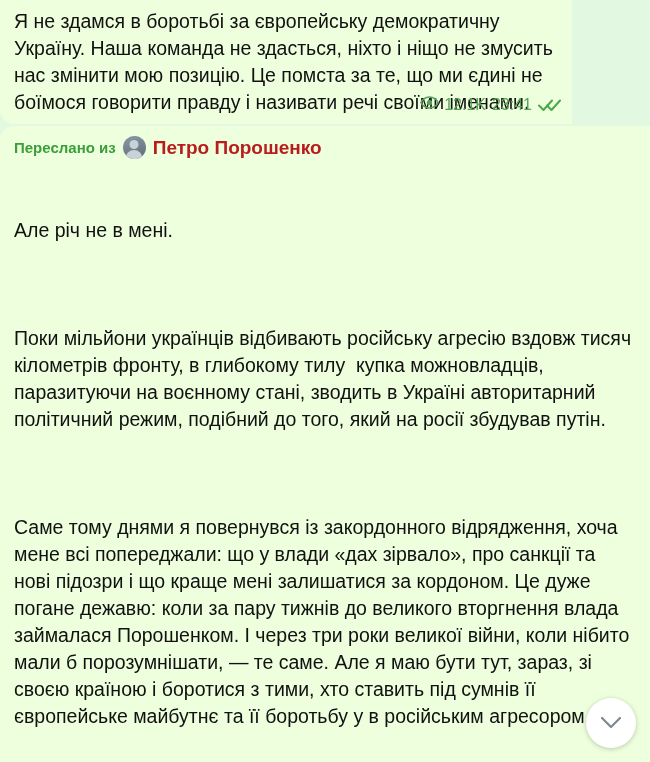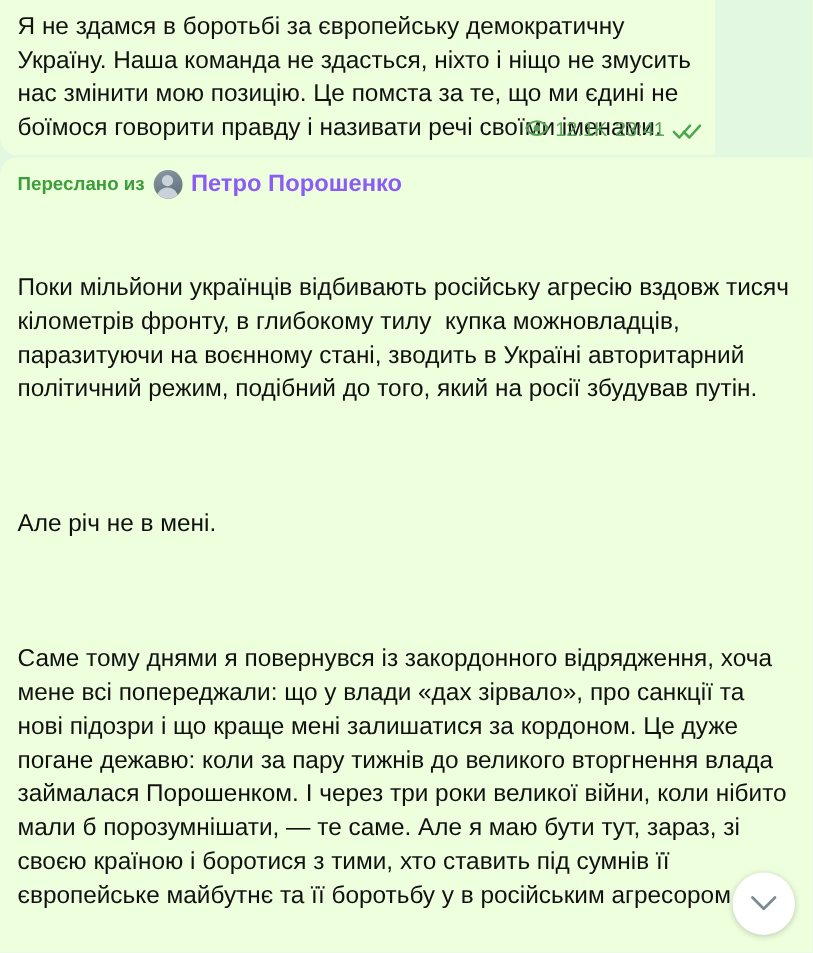--- a/index.html
+++ b/index.html
@@ -110,21 +110,21 @@
     position: absolute;
     left: 50%;
     top: 14px;
     width: 17px;
     height: 13px;
     border-radius: 9px 9px 0 0;
     background: #c9d2d8;
     transform: translateX(-50%);
   }
   .fwd-name {
-    color: #8b5cf6;
+    color: #b91c1c;
     font-size: 19px;
     font-weight: bold;
   }
   .fwd-body {
     color: #111;
     font-size: 19.5px;
     line-height: 27px;
     white-space: pre-wrap;
     word-wrap: break-word;
   }
@@ -175,22 +175,22 @@
     </div>
   </div>
 
   <div class="bubble-fwd">
     <div class="fwd-header">
       <span class="fwd-from">Переслано из</span>
       <span class="avatar"></span>
       <span class="fwd-name">Петро Порошенко</span>
     </div>
     <div class="fwd-body">
+      <p class="para">Але річ не в мені.</p>
       <p class="para">Поки мільйони українців відбивають російську агресію вздовж тисяч кілометрів фронту, в глибокому тилу  купка можновладців, паразитуючи на воєнному стані, зводить в Україні авторитарний політичний режим, подібний до того, який на росії збудував путін.</p>
-      <p class="para">Але річ не в мені.</p>
       <p class="para">Саме тому днями я повернувся із закордонного відрядження, хоча мене всі попереджали: що у влади «дах зірвало», про санкції та нові підозри і що краще мені залишатися за кордоном. Це дуже погане дежавю: коли за пару тижнів до великого вторгнення влада займалася Порошенком. І через три роки великої війни, коли нібито мали б порозумнішати, — те саме. Але я маю бути тут, зараз, зі своєю країною і боротися з тими, хто ставить під сумнів її європейське майбутнє та її боротьбу у в російським агресором.</p>
     </div>
   </div>
 
   <div class="scroll-btn">
     <span>
       <svg width="22" height="14" viewBox="0 0 22 14" fill="none">
         <path d="M2 2 L11 11 L20 2" stroke="#7b8a93" stroke-width="2.2" fill="none" stroke-linecap="round" stroke-linejoin="round"></path>
       </svg>
     </span>

